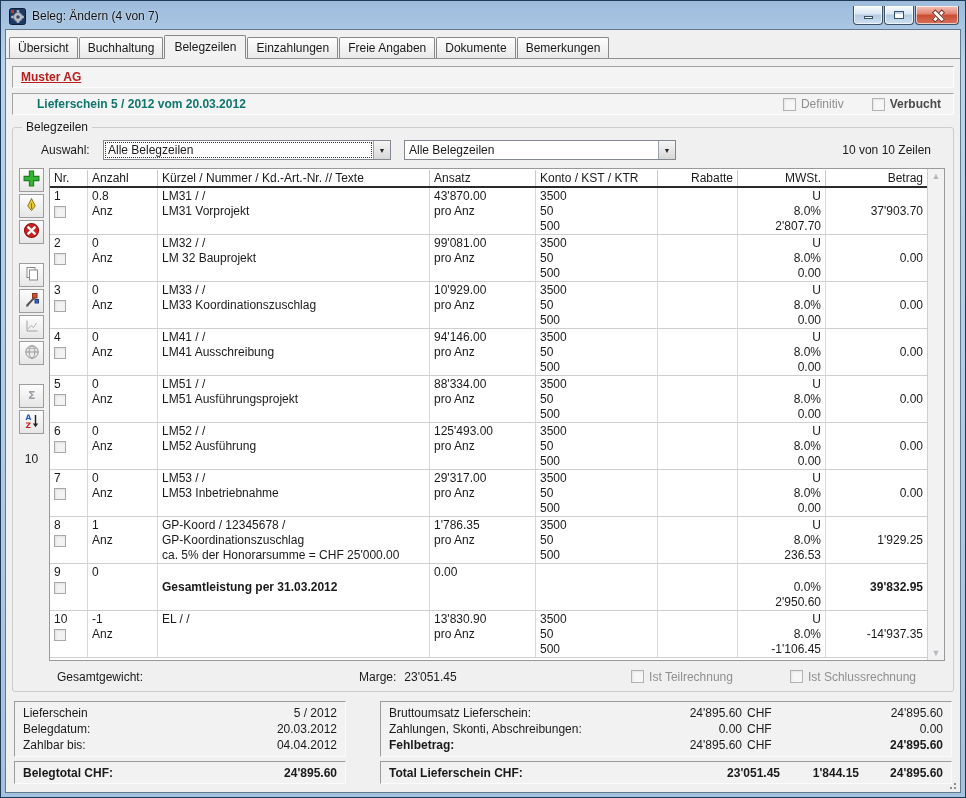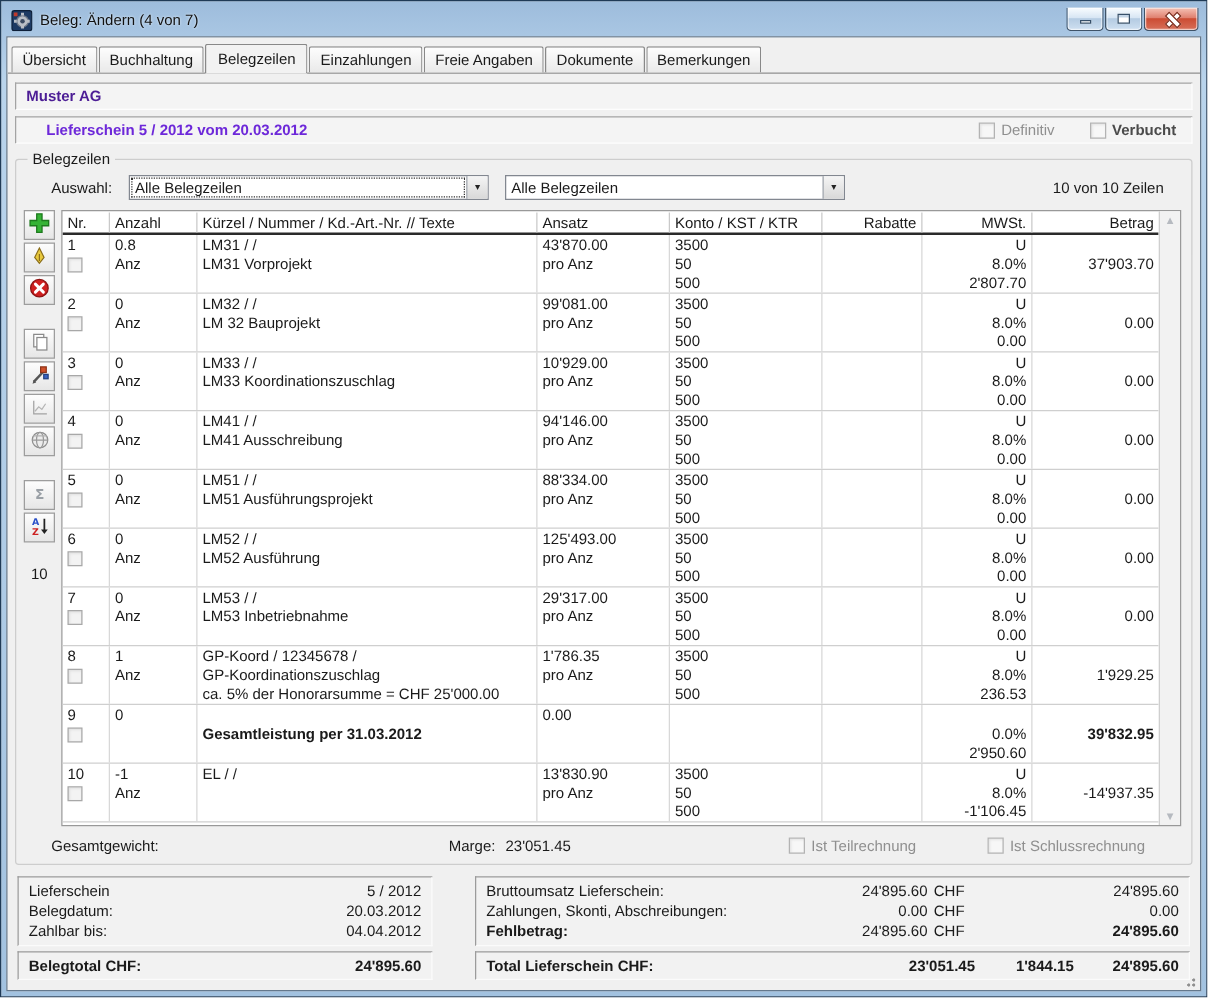--- a/index.html
+++ b/index.html
@@ -32,22 +32,22 @@
 
   .tabbar{display:flex;align-items:flex-end;padding:5px 4px 0 3px;border-bottom:1px solid #8f8f8f;background:#f0f0f0;}
   .tab{padding:3px 8px 3px;border:1px solid #888;border-bottom:none;border-radius:2px 2px 0 0;
     background:linear-gradient(#fdfdfd,#e9e9e9);margin-right:1px;position:relative;white-space:nowrap;cursor:default;}
   .tab.active{background:#f2f2f2;padding:4px 9px 4px;margin-bottom:-1px;border-bottom:1px solid #f2f2f2;z-index:2;}
 
   .content{flex:1;padding:7px 6px 0 6px;display:flex;flex-direction:column;}
 
   .banner{height:22px;background:#f4f4f4;border:1px solid;border-color:#a3a3a3 #fdfdfd #fdfdfd #a3a3a3;
     padding:0 8px;margin-bottom:5px;display:flex;align-items:center;}
-  .company-text{color:#4c1d95;font-weight:bold;}
-  .doc-title{font-weight:bold;color:#6d28d9;padding-left:16px;}
+  .company-text{color:#b91c1c;font-weight:bold;text-decoration:underline;}
+  .doc-title{font-weight:bold;color:#0f766e;padding-left:16px;}
   .hdr-checks{margin-left:auto;display:flex;gap:28px;padding-right:4px;}
   .cb{display:flex;align-items:center;gap:5px;}
   .cbbox{width:13px;height:13px;border:1px solid #b3b3b3;background:#f7f7f7;box-shadow:inset 1px 1px 2px #e3e3e3;flex:0 0 auto;}
   .cb-label{color:#8f8f8f;white-space:nowrap;}
   .cb-label.bold{color:#4b4b4b;font-weight:bold;}
 
   
   .groupbox{position:relative;border:1px solid #cdcdcd;border-radius:3px;margin-top:7px;padding:12px 8px 2px 4px;}
   .grouplabel{position:absolute;top:-8px;left:9px;background:#f0f0f0;padding:0 4px;}
 
@@ -82,21 +82,21 @@
   .dcell .ln{display:block;height:15px;line-height:15px;white-space:nowrap;}
   .dcell.num{text-align:right;}
   .ln.bold{font-weight:bold;}
   .rowcb{width:12px;height:12px;border:1px solid #a8a8a8;background:#f3f3f3;box-shadow:inset 1px 1px 2px #e0e0e0;margin-top:2px;}
 
   .vscroll{width:17px;background:#f2f2f2;border-left:1px solid #cfcfcf;display:flex;flex-direction:column;
     justify-content:space-between;align-items:center;padding:2px 0;}
   .sarrow{color:#b6bac0;font-size:9px;line-height:10px;}
 
   .gfooter{display:flex;align-items:center;height:28px;padding:3px 2px 0 2px;position:relative;}
-  .g-weight{margin-left:22px;}
+  .g-weight{margin-left:38px;}
   .g-marge{position:absolute;left:342px;}
   .g-marge .mval{margin-left:8px;}
   .g-checks{margin-left:auto;display:flex;gap:57px;padding-right:27px;}
 
   
   .summary{display:flex;margin-top:1px;gap:34px;padding:8px 2px;}
   .sum-left{width:332px;display:flex;flex-direction:column;}
   .sum-right{flex:1;display:flex;flex-direction:column;}
   .sbox{border:1px solid;border-color:#9b9b9b #fbfbfb #fbfbfb #9b9b9b;background:#f2f2f2;padding:3px 8px;}
   .srow{display:flex;height:16px;line-height:16px;white-space:nowrap;}

